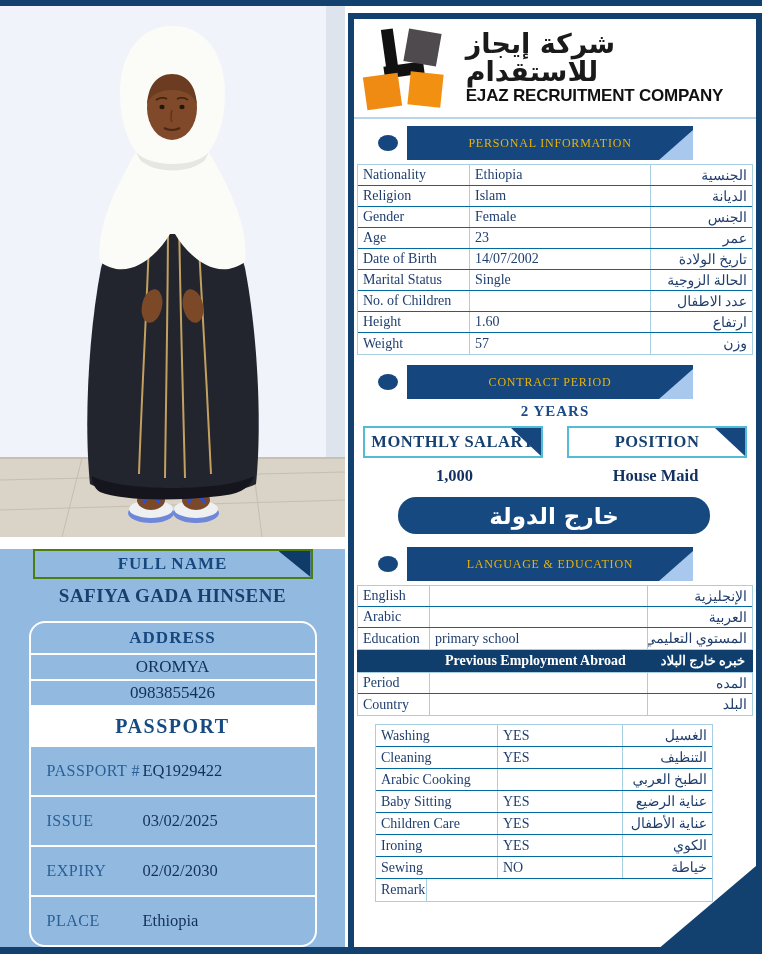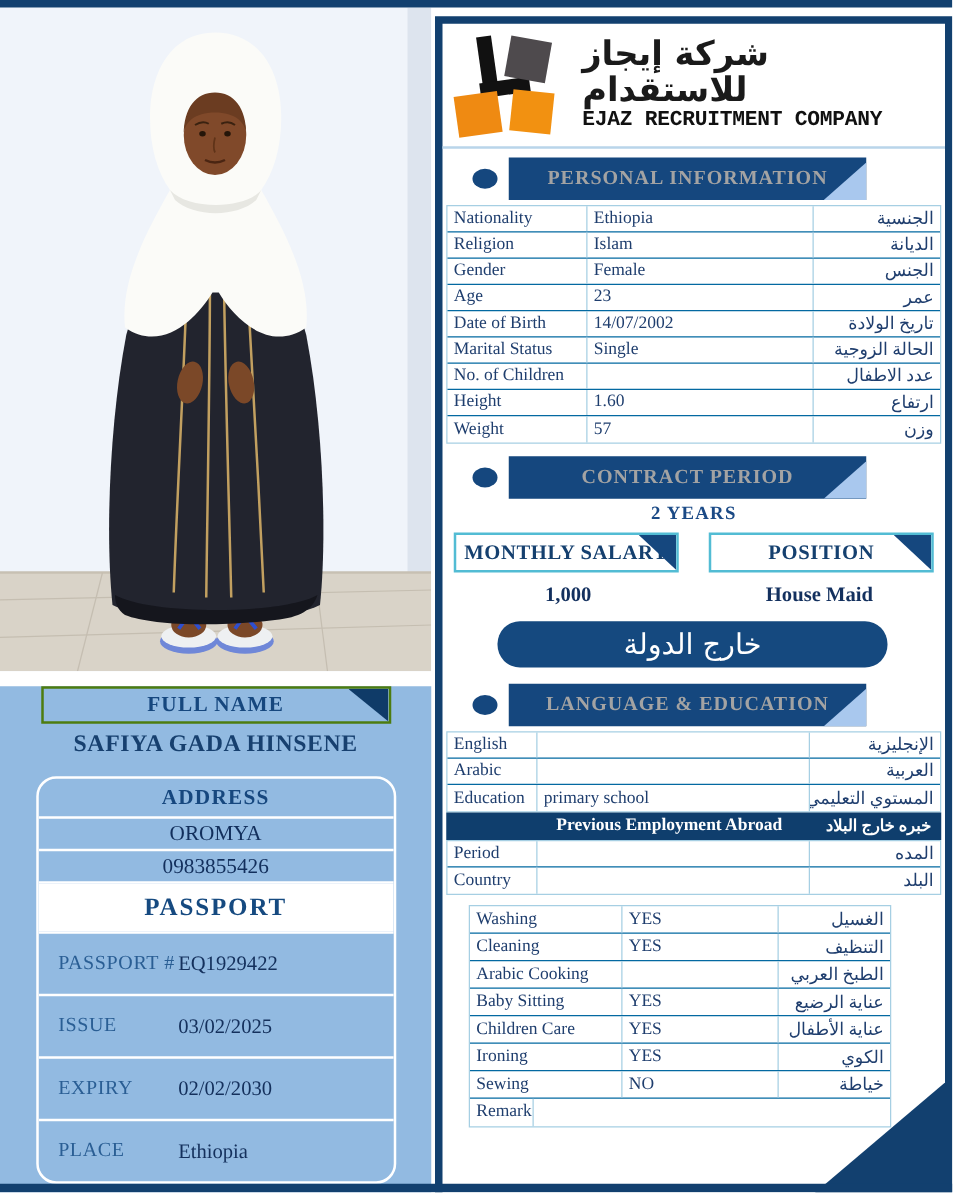--- a/index.html
+++ b/index.html
@@ -46,27 +46,27 @@
   .logo-area { height:100px; border-bottom:2px solid #b9d5ea; display:flex; align-items:center; justify-content:center; gap:16px; }
   .logo-mark { position:relative; width:96px; height:86px; }
   .logo-mark .sq { position:absolute; }
   .sq-black-v { left:30px; top:4px;  width:12px; height:46px; background:#111;     transform:rotate(-8deg); }
   .sq-black-h { left:30px; top:39px; width:40px; height:12px; background:#111;     transform:rotate(-8deg); }
   .sq-gray    { left:52px; top:6px;  width:33px; height:33px; background:#4e4a4d;  transform:rotate(10deg); }
   .sq-orange1 { left:11px; top:50px; width:35px; height:33px; background:#ef8a12;  transform:rotate(-8deg); }
   .sq-orange2 { left:55px; top:48px; width:33px; height:33px; background:#f29111;  transform:rotate(6deg); }
   .logo-text { text-align:left; }
   .logo-ar { font-size:27px; font-weight:bold; color:#1a1a1a; direction:rtl; font-family:"DejaVu Sans", sans-serif; line-height:1.05; }
-  .logo-en { font-size:17px; font-weight:bold; color:#111; font-family:Liberation Mono, monospace; letter-spacing:-0.2px; }
+  .logo-en { font-size:17px; font-weight:bold; color:#111; font-family:Liberation Sans, sans-serif; letter-spacing:-0.2px; }
 
   
   .section-header { display:flex; align-items:center; margin-left:24px; }
   .bullet { width:20px; height:16px; border-radius:50%; background:#15477e; margin-right:9px; flex:none; }
   .bar { position:relative; width:286px; height:34px; background:#15477e; display:flex; align-items:center; justify-content:center; }
-  .bar .bar-label { color:#a3a3a3; font-weight:bold; font-size:16px; letter-spacing:.8px; }
+  .bar .bar-label { color:#eab308; font-weight:normal; font-size:12px; letter-spacing:.8px; }
   .tri-light { position:absolute; right:0; bottom:0; width:34px; height:30px; background:#a9c8ee;
     clip-path:polygon(100% 0, 100% 100%, 0 100%); }
 
   
   .dtable { margin:4px 3px 0 3px; border:1px solid #a6cfe3; }
   .trow { display:grid; height:21px; border-bottom:1px solid #0369a1; }
   .trow:last-child { border-bottom:none; }
   .trow > div { display:flex; align-items:center; padding:0 5px; border-right:1px solid #a6cfe3;
     color:#1f3e6e; font-size:14px; overflow:hidden; white-space:nowrap; }
   .trow > div:last-child { border-right:none; }
@@ -77,21 +77,21 @@
   
   .period-value { text-align:center; margin-top:4px; color:#1b4a86; font-weight:bold; font-size:15px; letter-spacing:1px; }
   .salpos-row { display:flex; margin:6px 9px 0 9px; gap:24px; }
   .label-box { position:relative; flex:1; height:32px; border:2px solid #52bcd4; background:#fff;
     display:flex; align-items:center; justify-content:center; }
   .label-box span { color:#15406f; font-weight:bold; font-size:16.5px; letter-spacing:.5px; }
   .label-box .tri-topright { width:30px; height:28px; background:#15477e; }
   .values-row { display:flex; margin-top:8px; }
   .values-row span { flex:1; text-align:center; color:#13305e; font-weight:bold; font-size:16.5px; }
   .banner-pill { width:312px; height:37px; margin:11px 0 0 44px; background:#15497f; border-radius:18px;
-    display:flex; align-items:center; justify-content:center; color:#ffffff; font-weight:normal; font-size:23px;
+    display:flex; align-items:center; justify-content:center; color:#ffffff; font-weight:bold; font-size:23px;
     direction:rtl; font-family:"DejaVu Sans", sans-serif; }
 
   
   .prev-bar { height:22px; margin:0 3px; background:#0f3e6d; display:flex; align-items:center; justify-content:space-between;
     padding:0 8px 0 88px; }
   .prev-bar .en { color:#ffffff; font-weight:bold; font-size:14px; }
   .prev-bar .ar { color:#ffffff; font-weight:bold; font-size:13px; direction:rtl; }
 
   
   .skills { margin:8px 0 0 21px; width:338px; border:1px solid #a6cfe3; }

